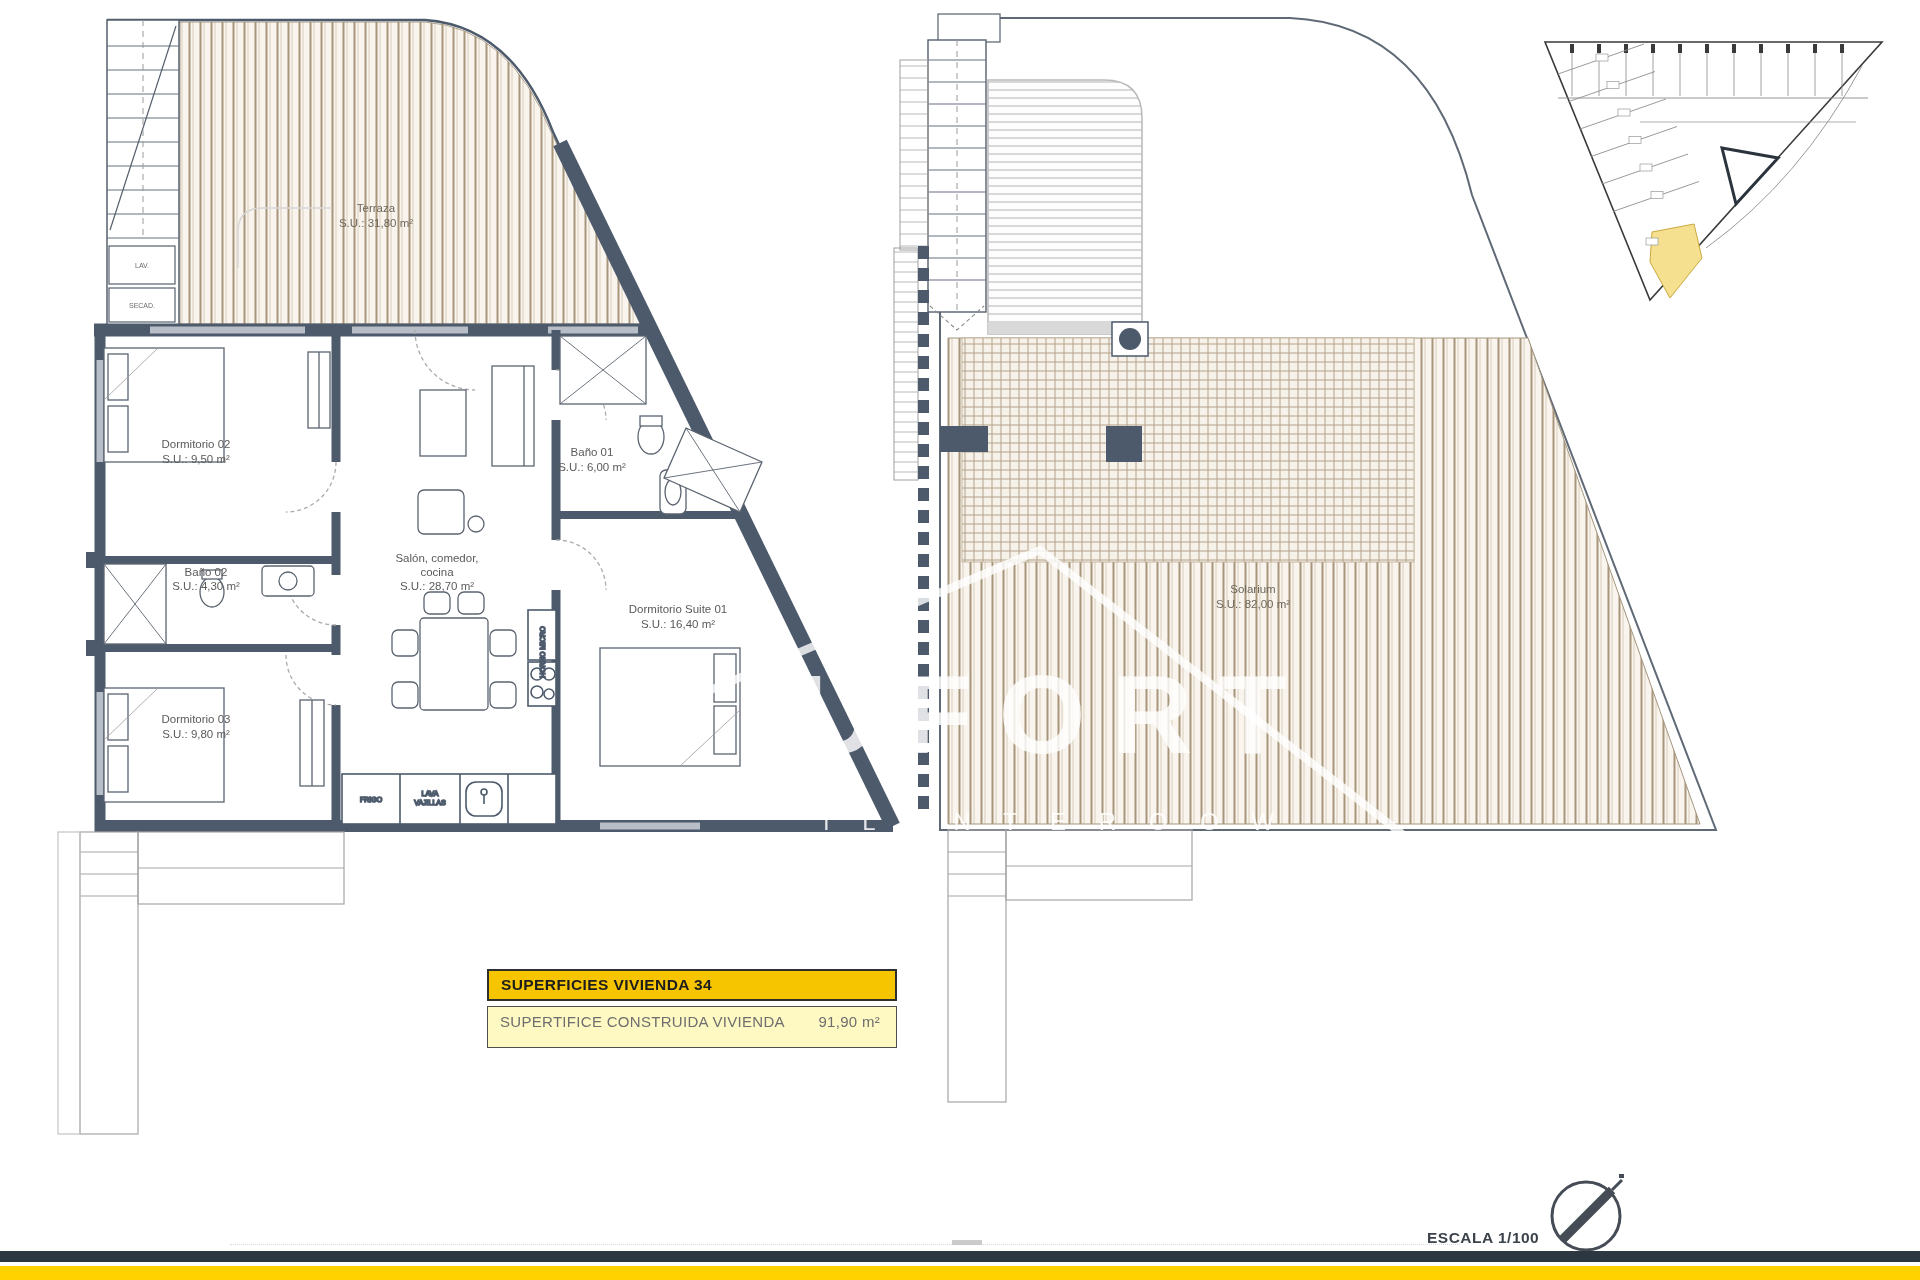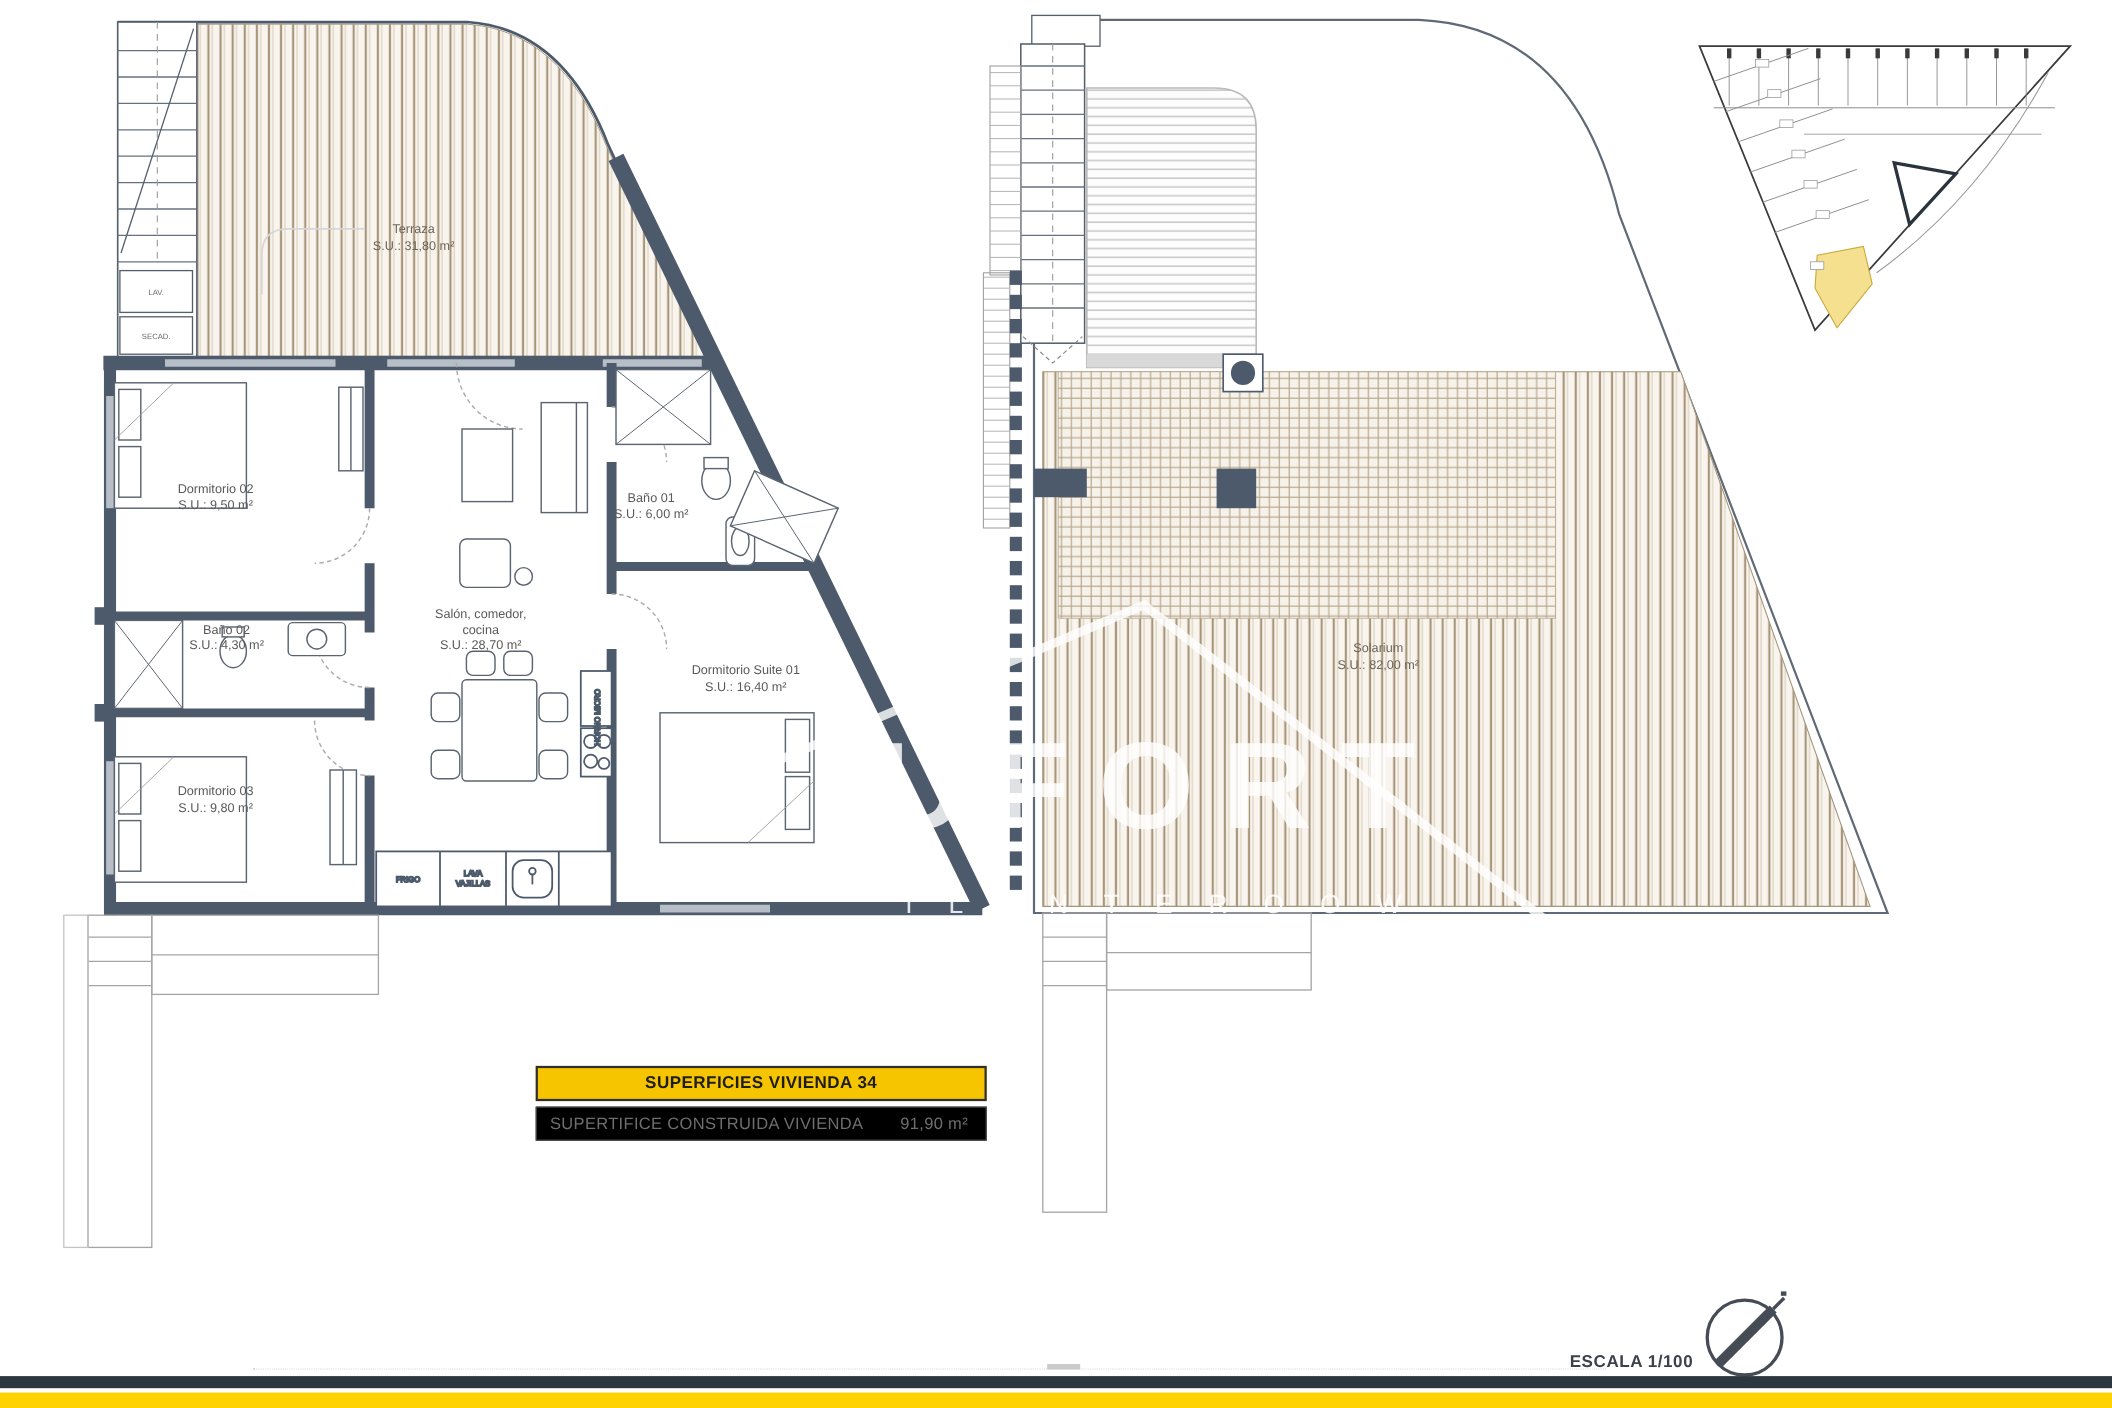--- a/index.html
+++ b/index.html
@@ -5,24 +5,24 @@
   html,body{margin:0;padding:0}
   body{width:1920px;height:1280px;background:#fff;position:relative;overflow:hidden;
        font-family:"Liberation Sans",sans-serif}
   .plan-svg{position:absolute;left:0;top:0}
   svg text{font-family:"Liberation Sans",sans-serif}
   .room-label{fill:#5a5a5a;font-size:11.5px;text-anchor:middle}
   .deck-label{fill:#6f675c;font-size:11.5px;text-anchor:middle}
   .tiny-label{fill:#6a6a6a;font-size:7px;text-anchor:middle}
   .watermark{position:absolute;left:660px;top:518px;width:800px;height:360px;pointer-events:none}
   .areas-table{position:absolute;left:487px;top:969px;width:410px}
-  .at-header{background:#F6C500;border:2px solid #2f2f2f;text-align:center;font-weight:bold;
-             font-size:15.5px;color:#1d1d1d;padding:5px 1px;letter-spacing:.4px}
+  .at-header{background:#F6C500;border:2px solid #2f2f2f;font-weight:bold;
+             font-size:15.5px;color:#1d1d1d;padding:5px 12px;letter-spacing:.4px}
   .at-row{display:flex;justify-content:space-between;align-items:center;border:1.6px solid #4f4f4f;
-          margin-top:5px;padding:6px 16px 6px 12px;font-size:15px;color:#6e6e6e;background:#000000;
+          margin-top:5px;padding:6px 16px 17px 12px;font-size:15px;color:#6e6e6e;background:#fef9c3;
           letter-spacing:.3px}
   .dotline{position:absolute;left:230px;top:1244px;width:1230px;border-top:1px dotted #c9c9c9;opacity:.7}
   .graydash{position:absolute;left:952px;top:1240px;width:30px;height:5px;background:#b9b9b9;opacity:.75}
   .footer-dark{position:absolute;left:0;top:1251px;width:1920px;height:11px;background:#2D3741}
   .footer-yellow{position:absolute;left:0;top:1266px;width:1920px;height:14px;background:#FFD200}
 </style>
 </head>
 <body>
 
 <svg class="plan-svg" width="1920" height="1280" viewBox="0 0 1920 1280">

